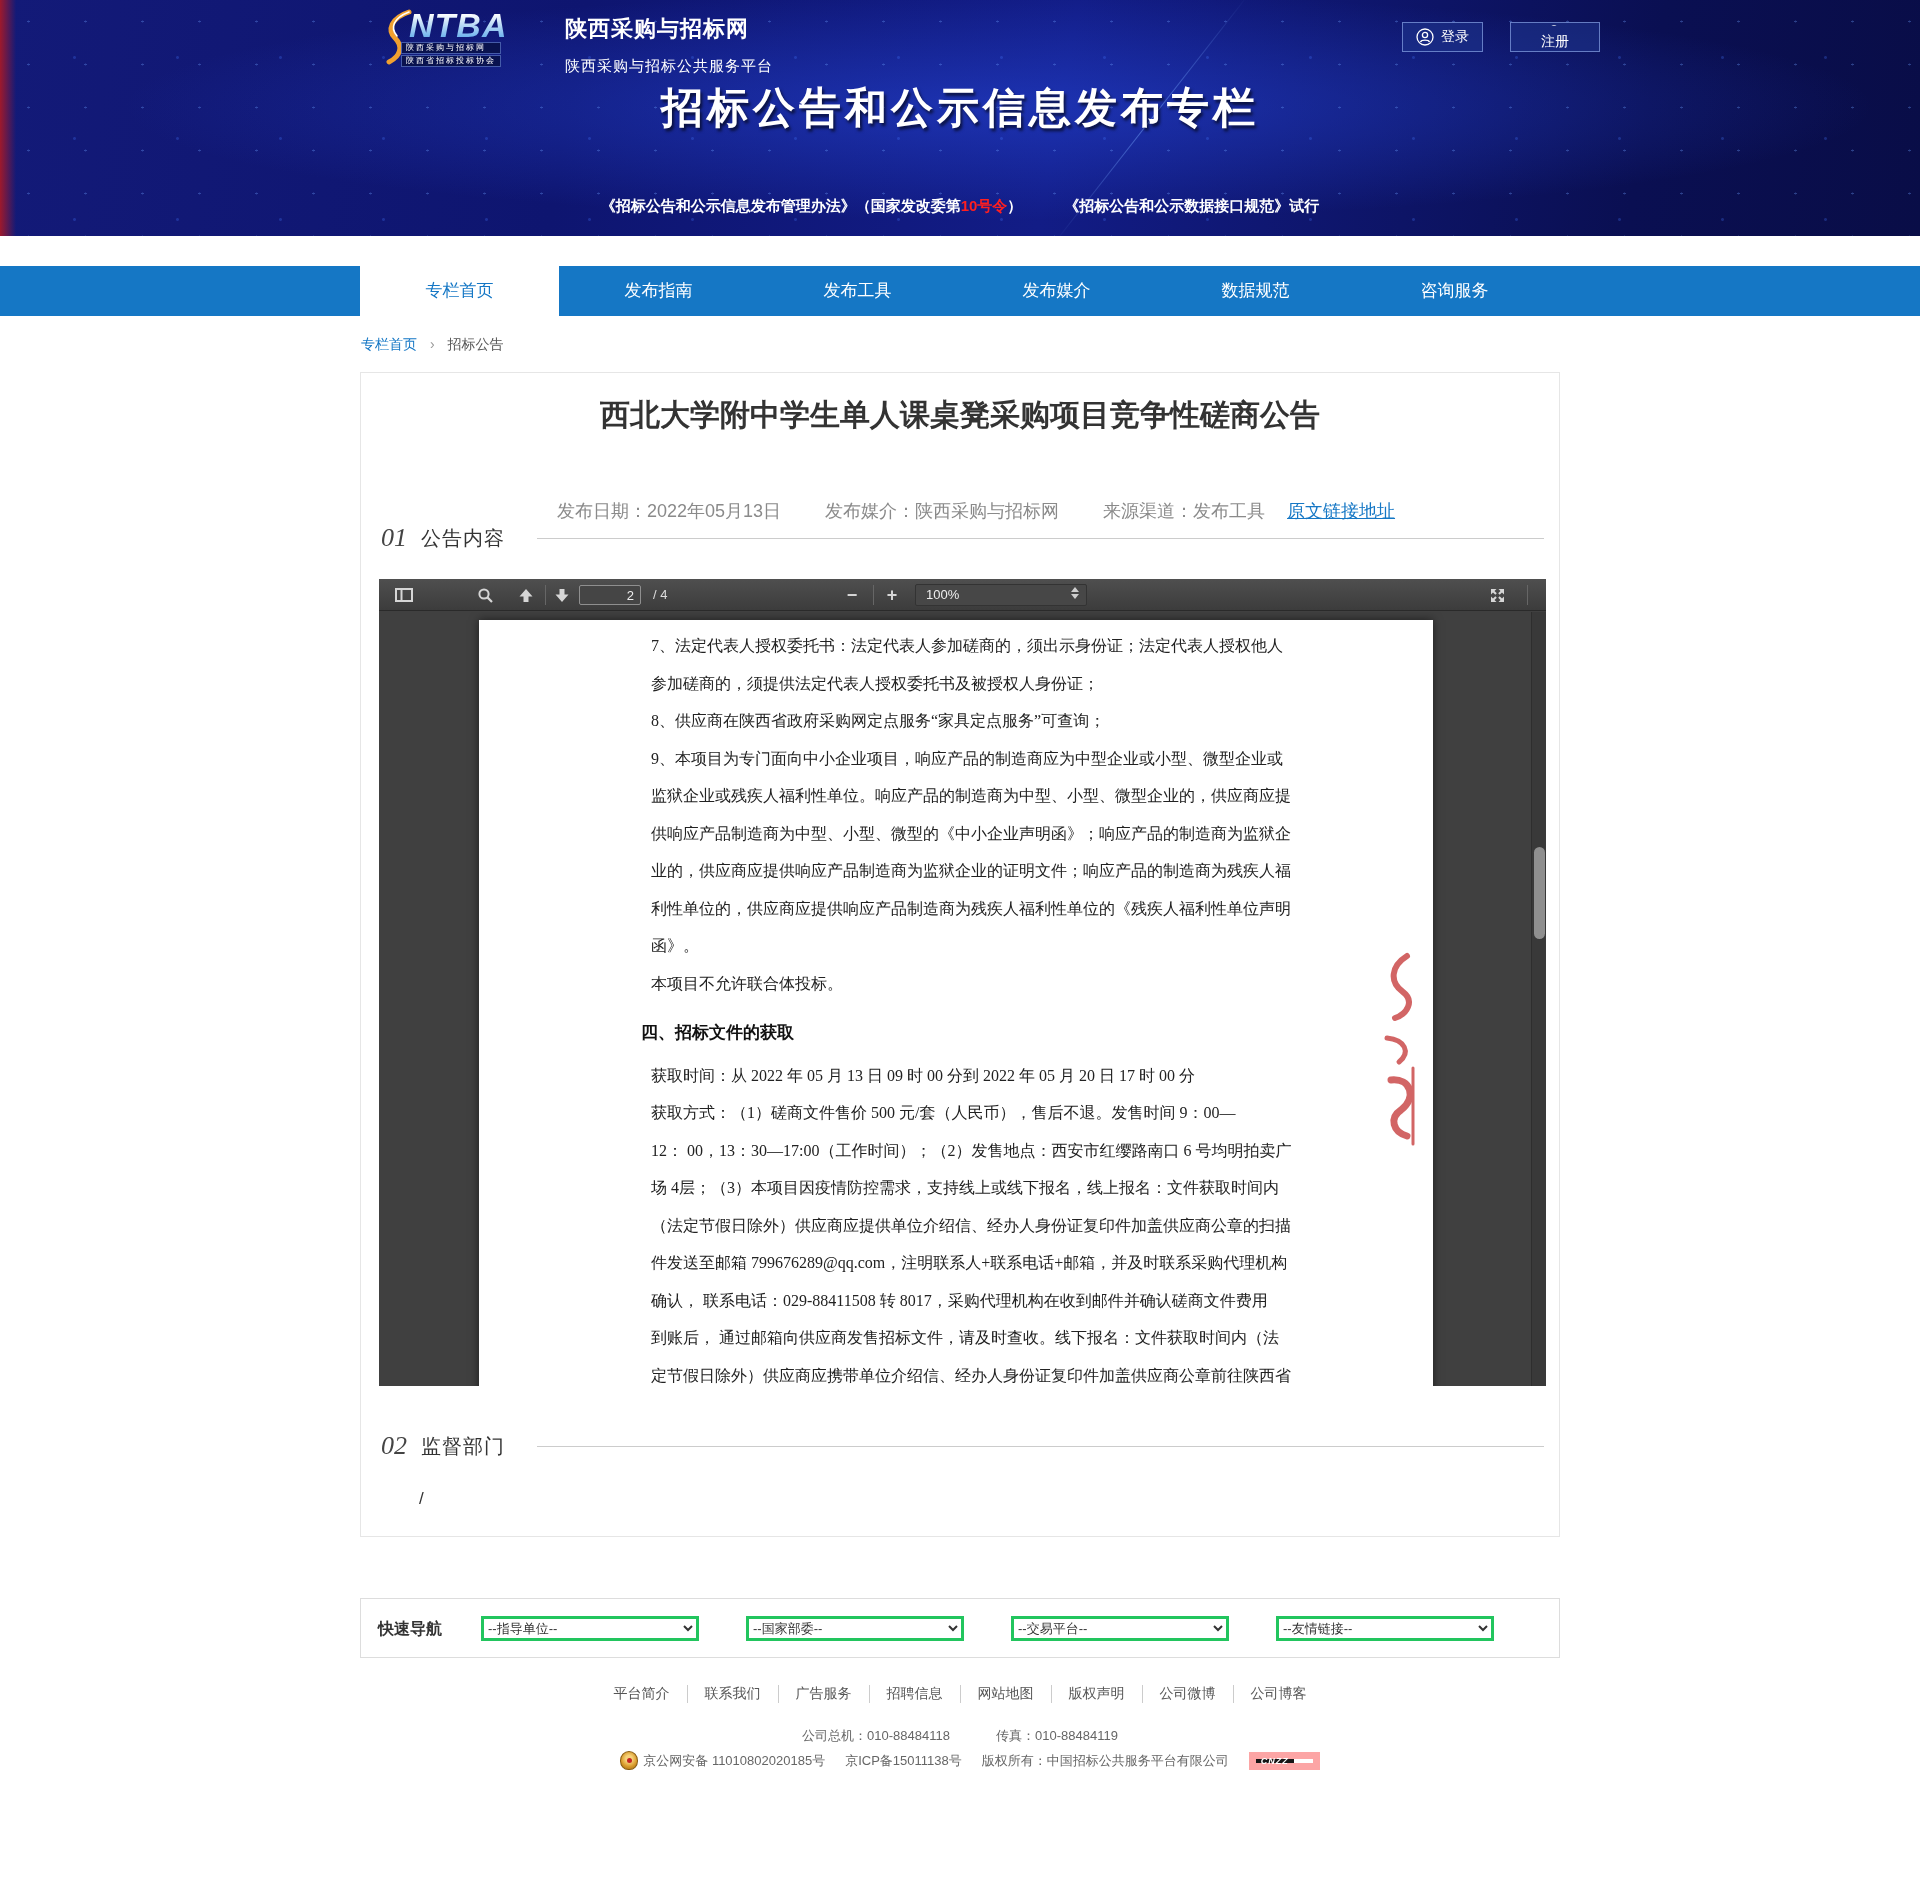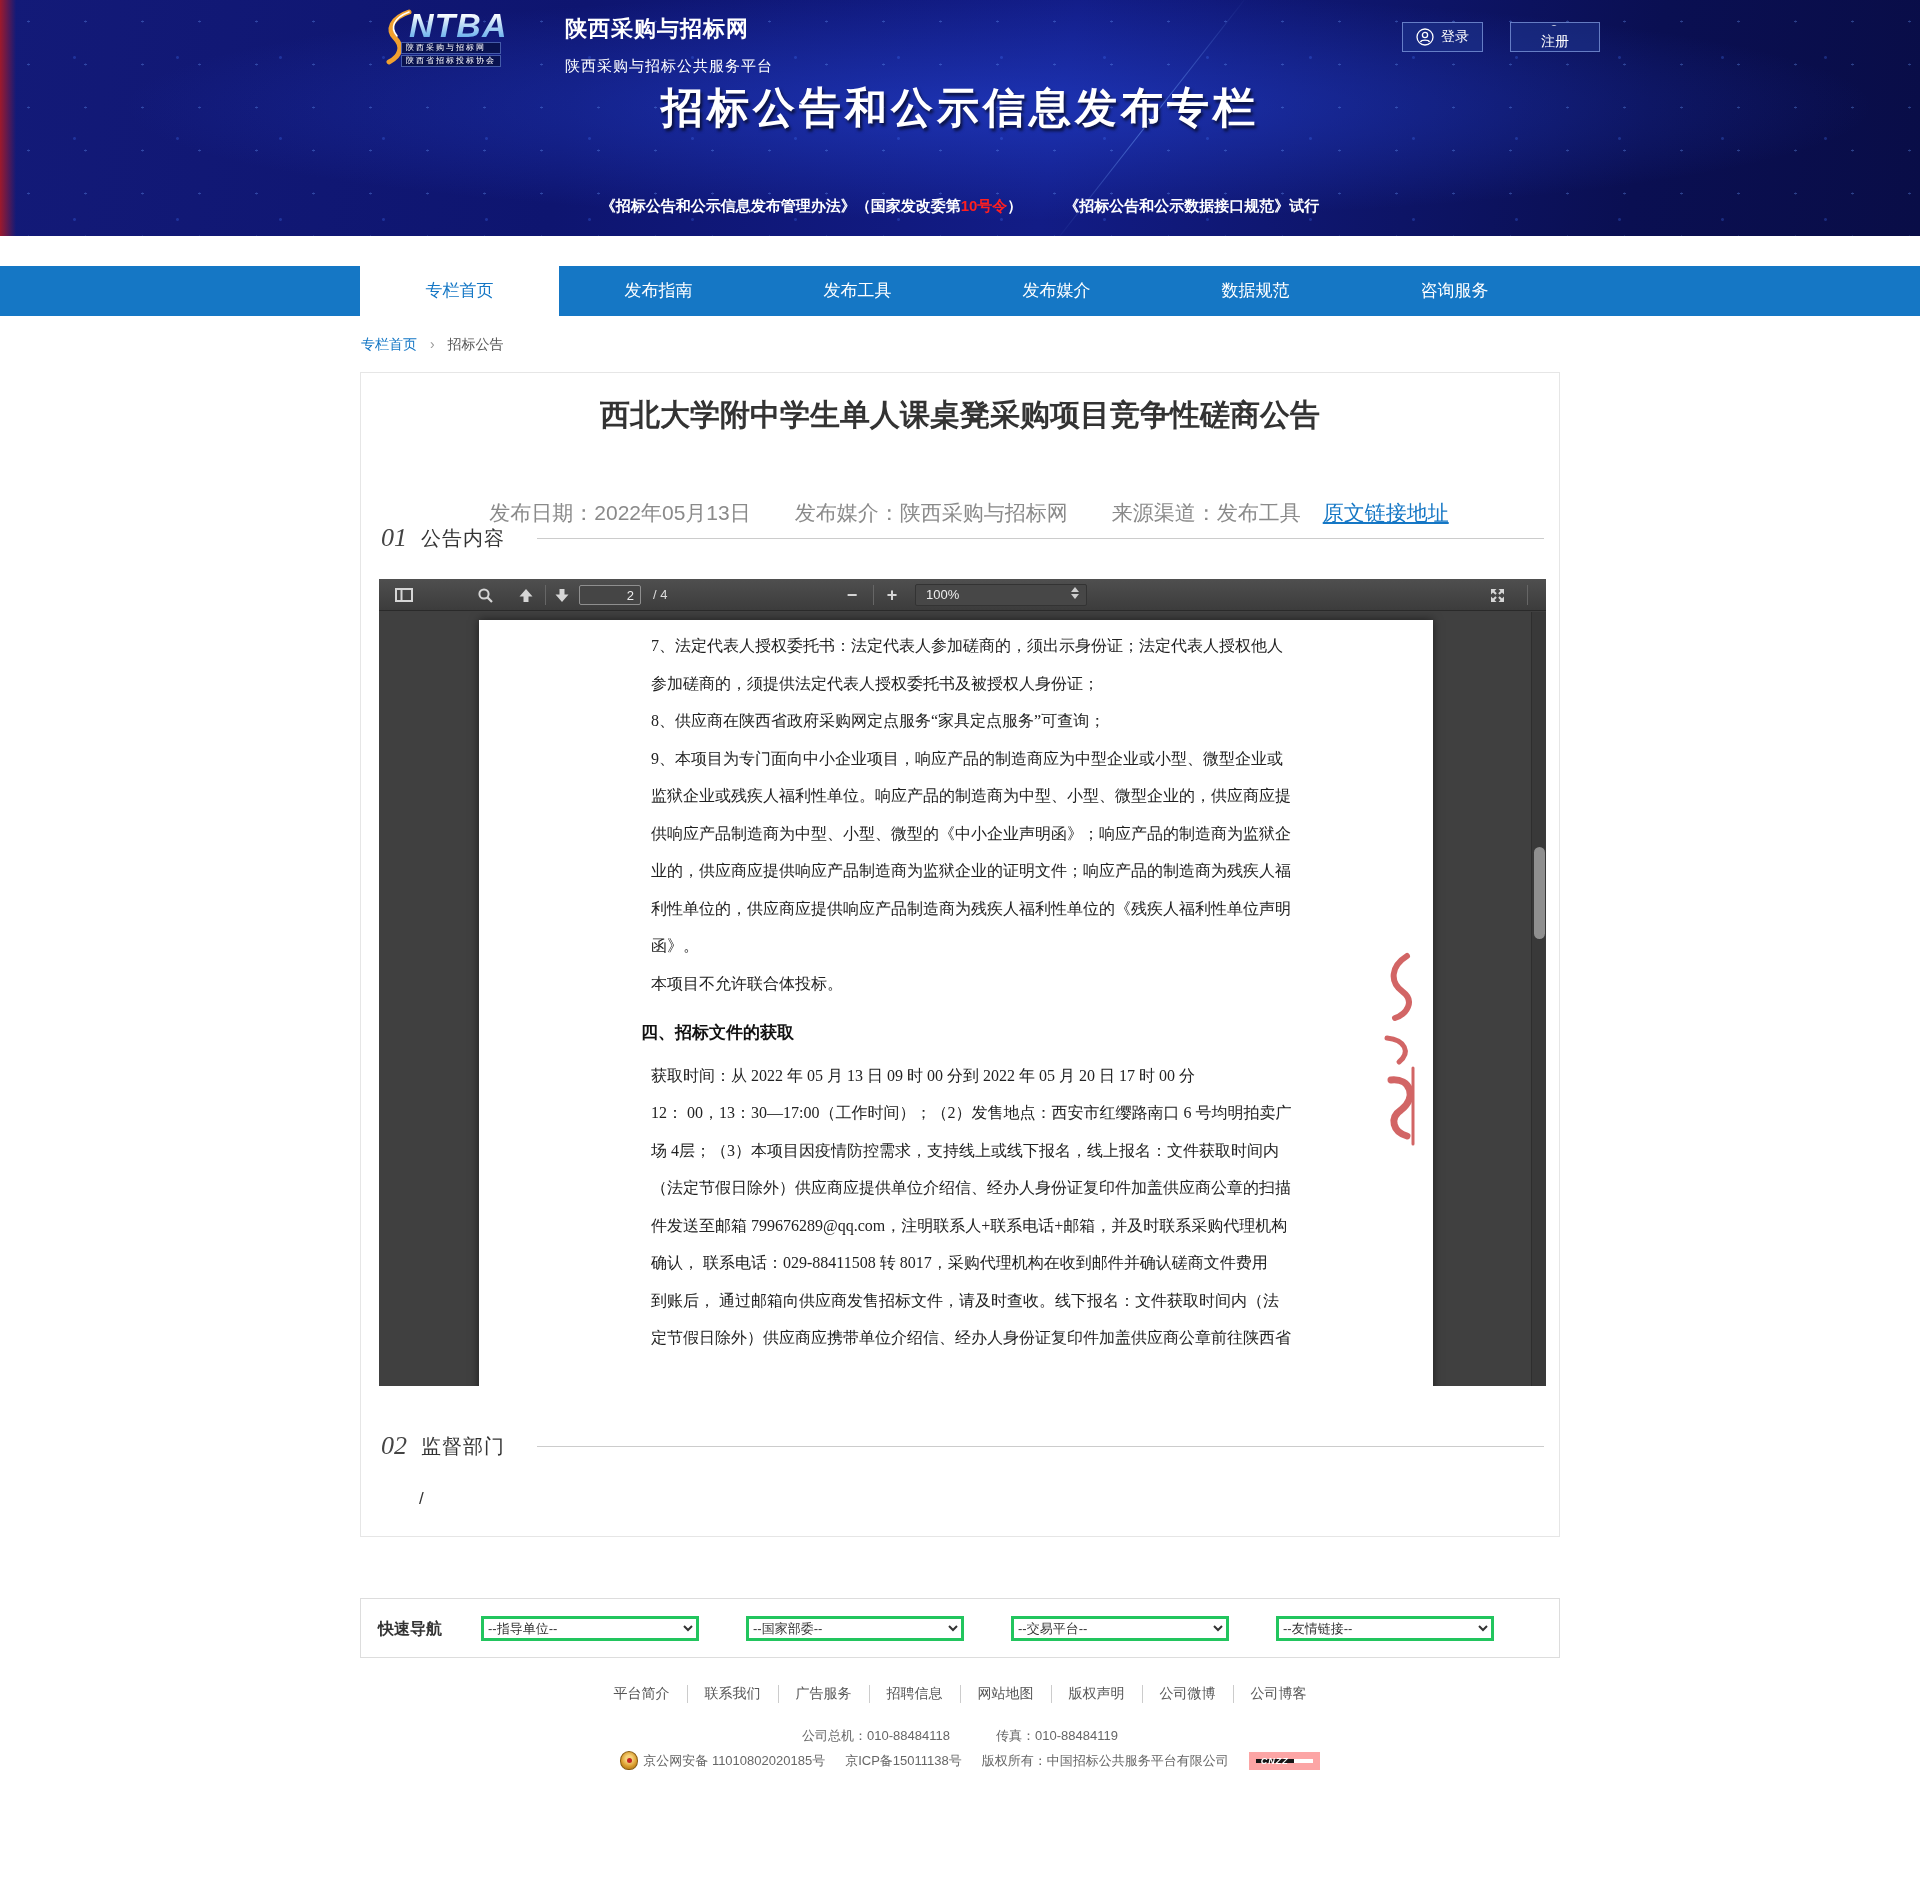--- a/index.html
+++ b/index.html
@@ -59,22 +59,22 @@
   
   .crumbs { position:absolute; top:336px; left:361px; font-size:14px; color:#555; }
   .crumb-home { color:#1577c5; cursor:pointer; }
   .crumb-sep { margin:0 9px; color:#999; }
 
   
   .article { position:absolute; top:372px; left:360px; width:1200px; height:1165px;
     border:1px solid #e6e6e6; background:#fff; }
   .art-title { position:absolute; top:22px; left:0; width:100%; text-align:center;
     font-size:30px; font-weight:bold; color:#333; }
-  .art-meta { position:absolute; top:126px; left:9px; width:100%; display:flex;
-    justify-content:center; gap:22px; font-size:21px; color:#8a8a8a; }
+  .art-meta { position:absolute; top:126px; left:16px; width:100%; display:flex;
+    justify-content:center; gap:22px; font-size:18px; color:#8a8a8a; }
   .src-link { color:#1577c5; text-decoration:underline; cursor:pointer; }
 
   .sec { position:absolute; left:20px; right:15px; display:flex; align-items:center; }
   .sec1 { top:150px; } .sec2 { top:1058px; }
   .sec-num { font-style:italic; font-size:26px; color:#444; font-family:"Liberation Serif",serif; }
   .sec-title { font-size:20px; color:#333; margin-left:14px; letter-spacing:1px; }
   .sec-line { flex:1; height:1px; background:#ccc; margin-left:32px; }
 
   .slash { position:absolute; top:1116px; left:58px; font-size:17px; color:#333; }
 
@@ -313,20 +313,21 @@
             <div class="pdf-line">利性单位的，供应商应提供响应产品制造商为残疾人福利性单位的《残疾人福利性单位声明</div>
 
             <div class="pdf-line">函》。</div>
 
             <div class="pdf-line">本项目不允许联合体投标。</div>
 
             <div class="pdf-line heading">四、招标文件的获取</div>
 
             <div class="pdf-line">获取时间：从 2022 年 05 月 13 日 09 时 00 分到 2022 年 05 月 20 日 17 时 00 分</div>
 
+            <div class="pdf-line">获取方式：（1）磋商文件售价 500 元/套（人民币），售后不退。发售时间 9：00—</div>
 
             <div class="pdf-line">12： 00，13：30—17:00（工作时间）；（2）发售地点：西安市红缨路南口 6 号均明拍卖广</div>
 
             <div class="pdf-line">场 4层；（3）本项目因疫情防控需求，支持线上或线下报名，线上报名：文件获取时间内</div>
 
             <div class="pdf-line">（法定节假日除外）供应商应提供单位介绍信、经办人身份证复印件加盖供应商公章的扫描</div>
 
             <div class="pdf-line">件发送至邮箱 799676289@qq.com，注明联系人+联系电话+邮箱，并及时联系采购代理机构</div>
 
             <div class="pdf-line">确认， 联系电话：029-88411508 转 8017，采购代理机构在收到邮件并确认磋商文件费用</div>

